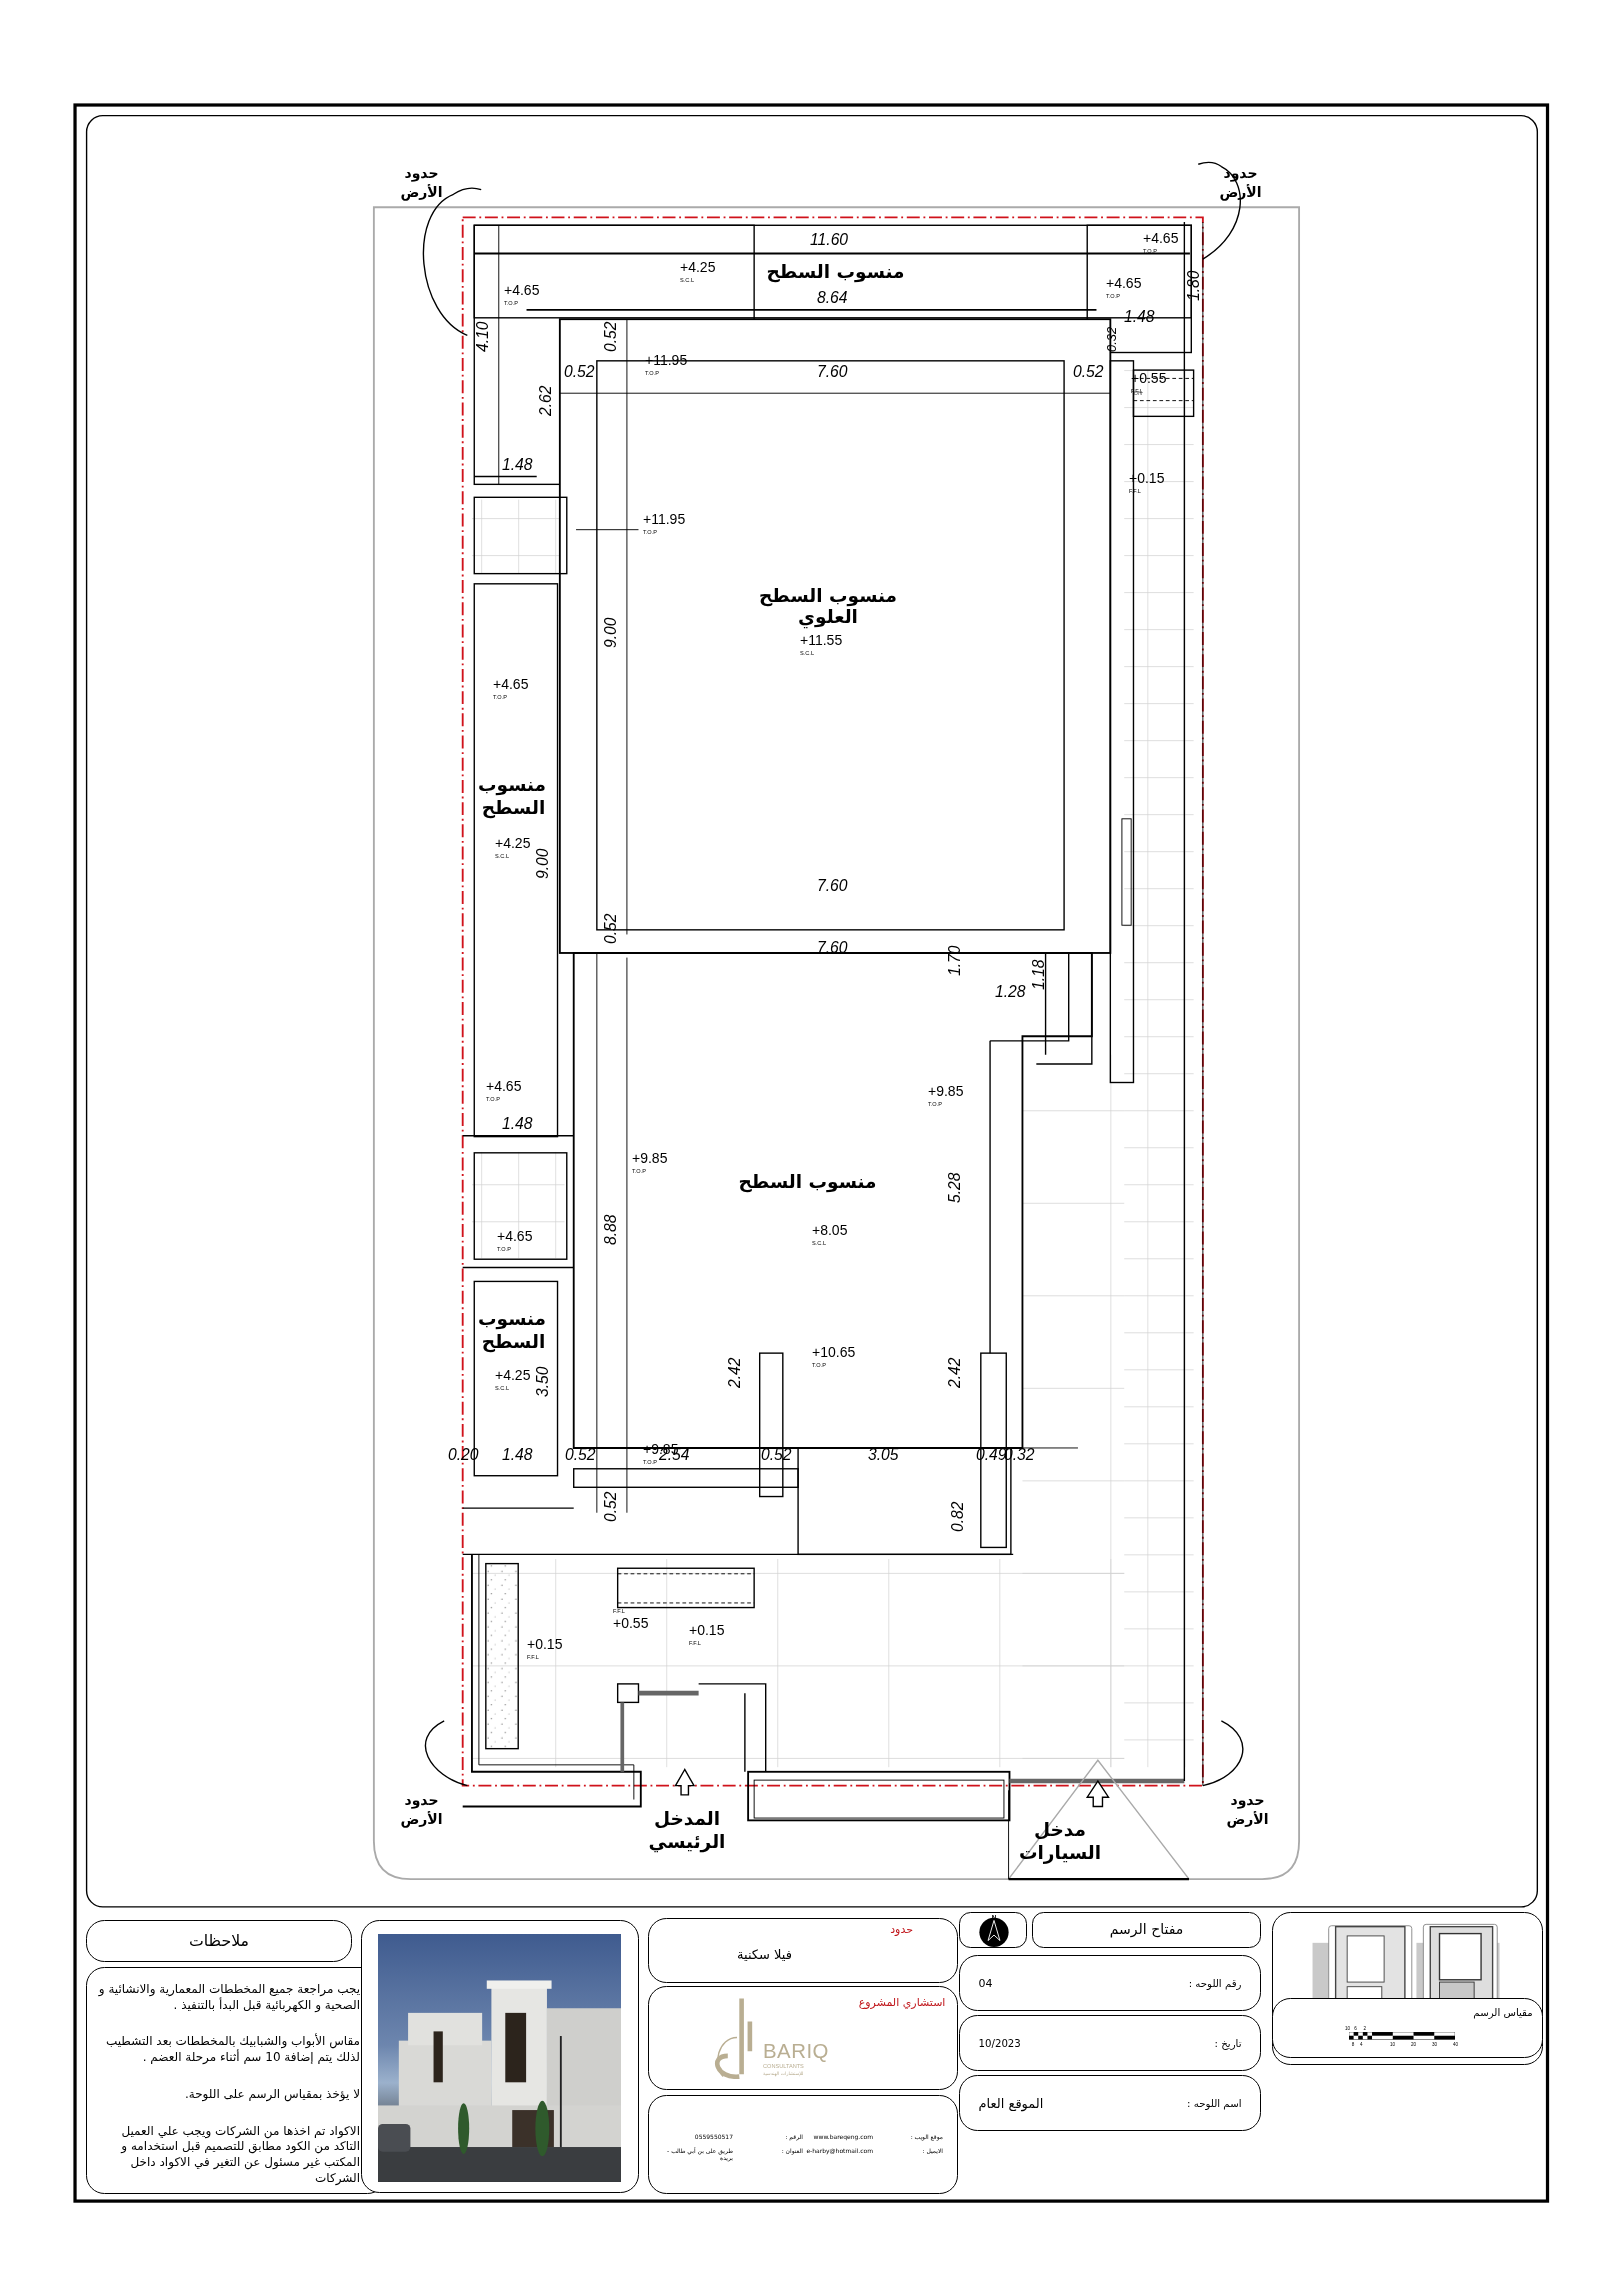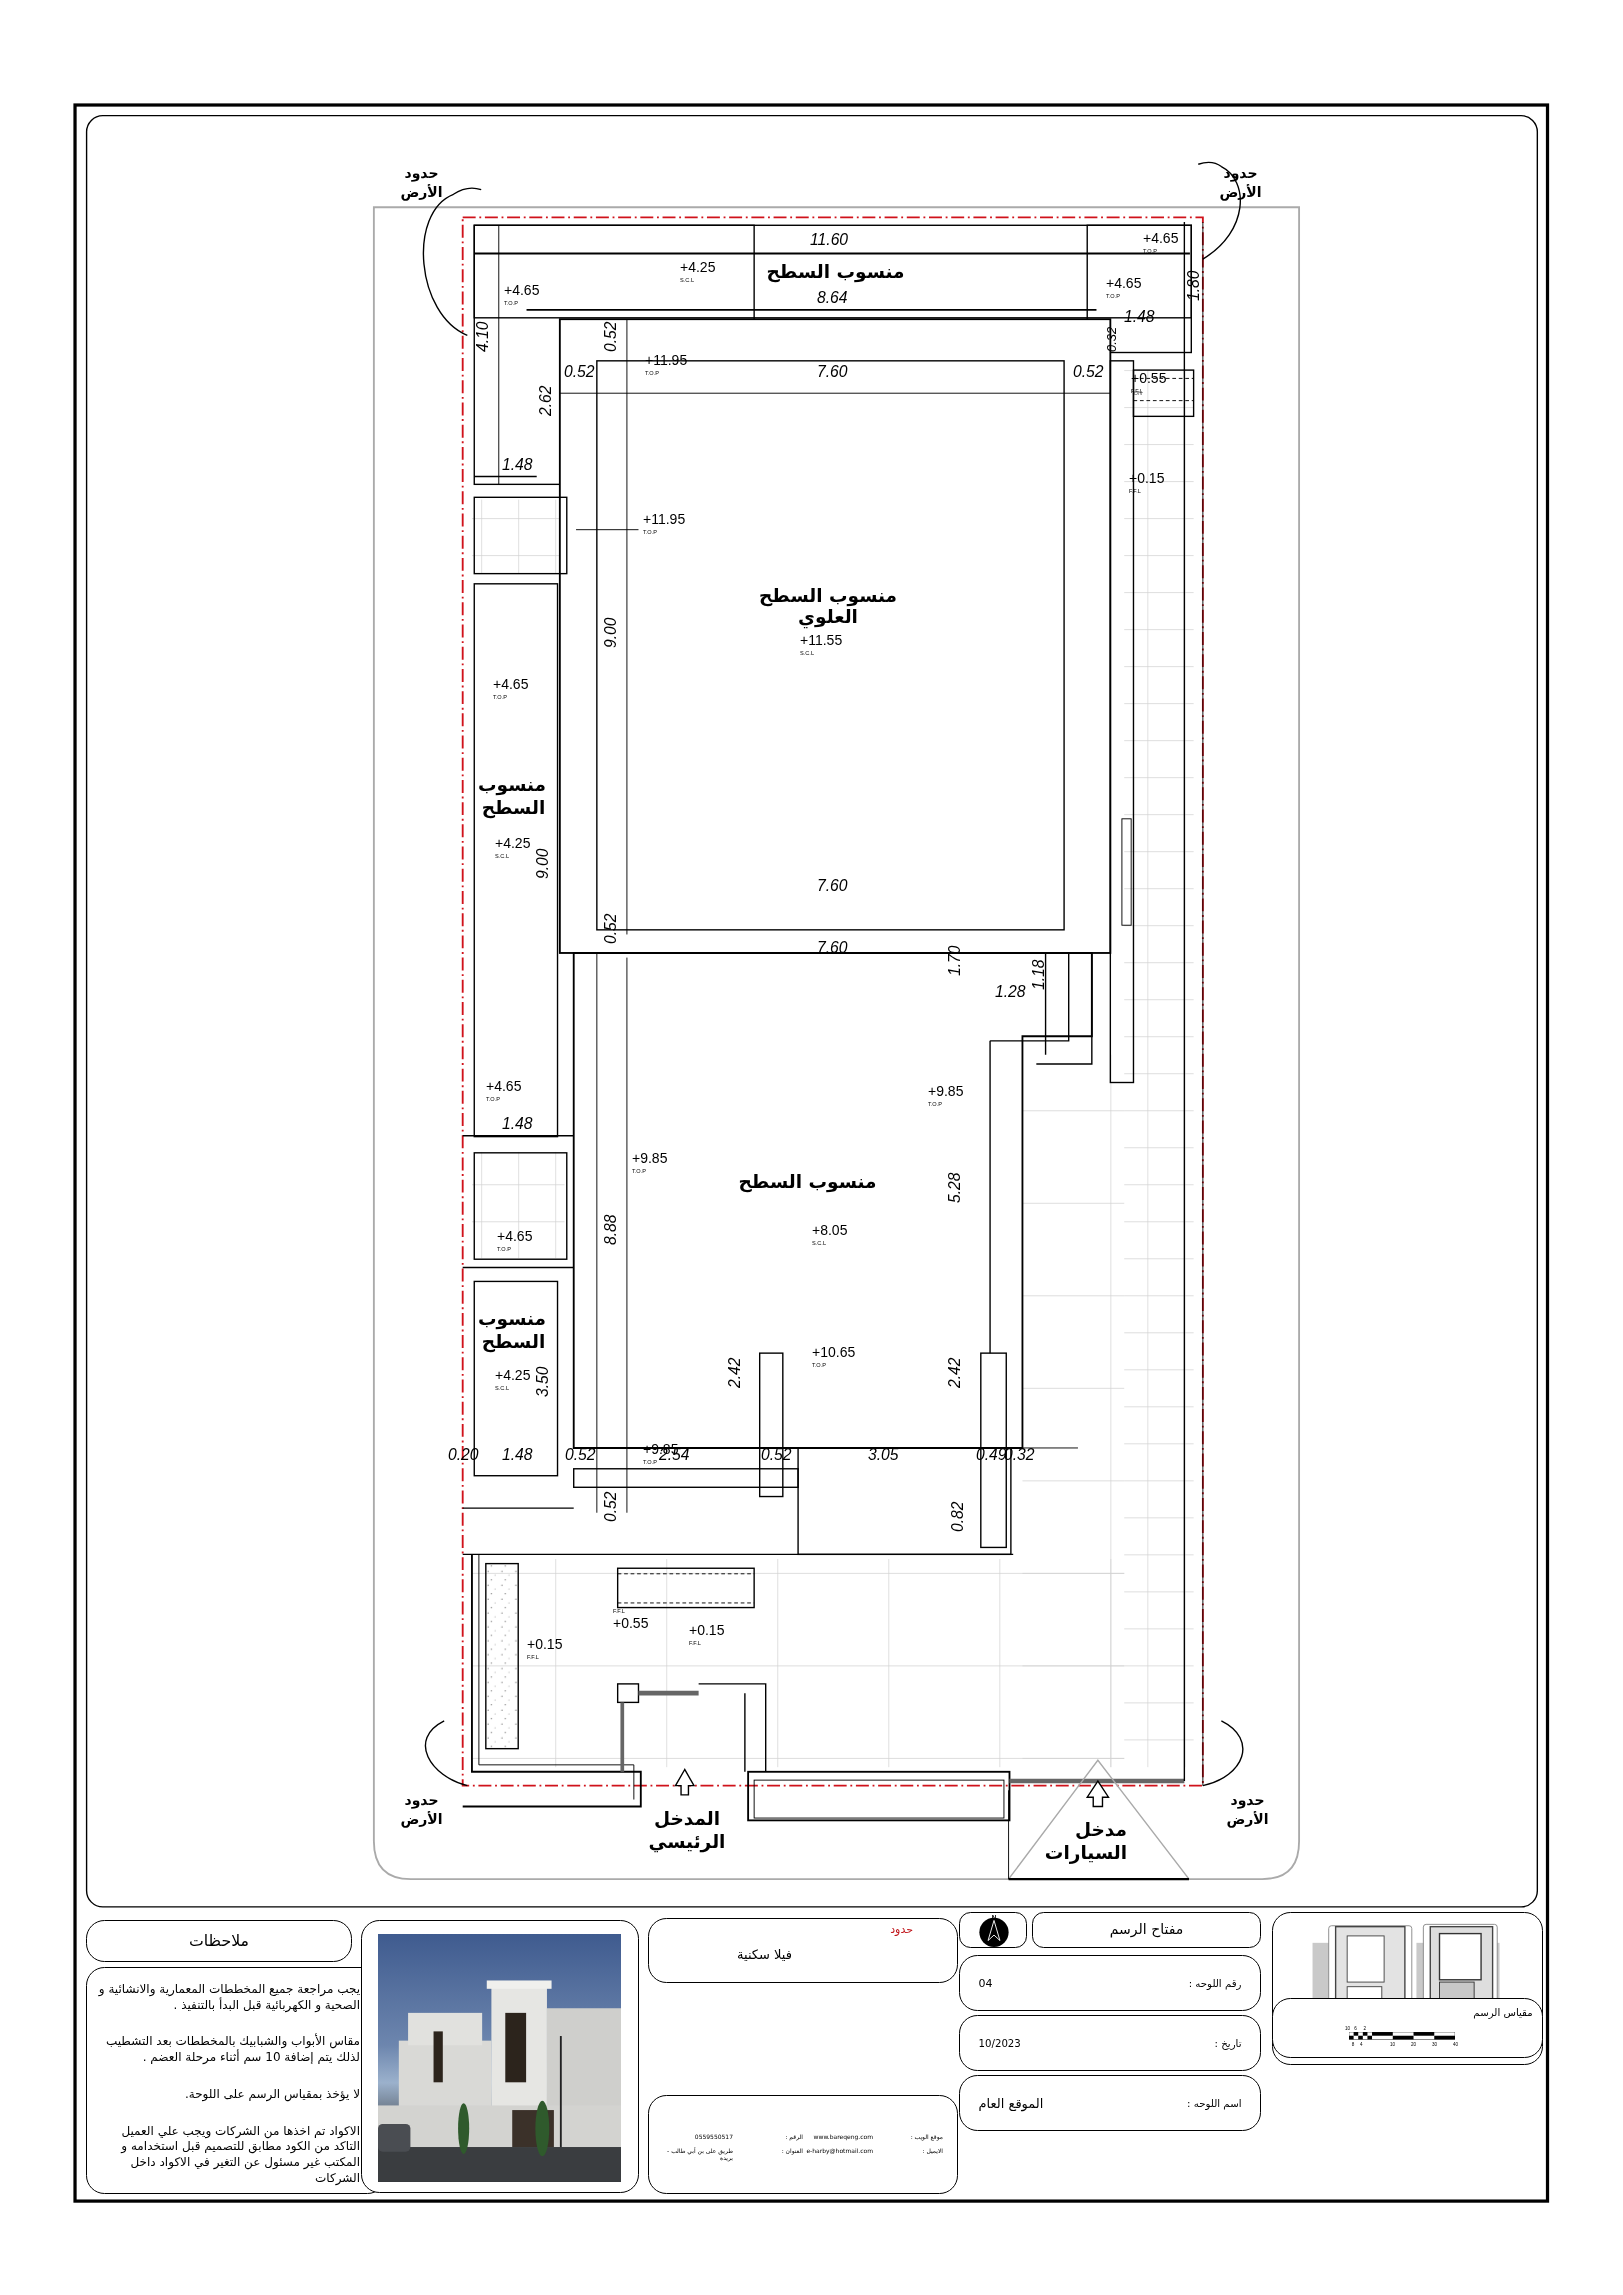--- a/index.html
+++ b/index.html
@@ -141,21 +141,21 @@
 <div class="abs ar arlbl" style="left:759px;top:261px;width:153px;text-align:center;">منسوب السطح</div>
 <div class="abs ar arlbl" style="left:731px;top:585px;width:194px;text-align:center;">منسوب السطح العلوي</div>
 <div class="abs ar arlbl" style="left:481px;top:773px;width:65px;text-align:center;line-height:23px;">منسوب السطح</div>
 <div class="abs ar arlbl" style="left:731px;top:1171px;width:153px;text-align:center;">منسوب السطح</div>
 <div class="abs ar arlbl" style="left:481px;top:1307px;width:65px;text-align:center;line-height:23px;">منسوب السطح</div>
 
 <div class="abs ar arlbl" style="left:643px;top:1807px;width:88px;text-align:center;line-height:23px;">
       <div>المدخل</div>
       <div>الرئيسي</div>
     </div>
-<div class="abs ar arlbl" style="left:1039px;top:1818px;width:88px;line-height:23px;">
+<div class="abs ar arlbl" style="left:1016px;top:1818px;width:88px;text-align:center;line-height:23px;">
       <div>مدخل</div>
       <div>السيارات</div>
     </div>
 
 <div class="abs dim" style="left:810px;top:231px;">11.60</div>
 <div class="abs dim" style="left:817px;top:289px;">8.64</div>
 <div class="abs dim" style="left:1124px;top:308px;">1.48</div>
 <div class="abs dim" style="left:502px;top:456px;">1.48</div>
 <div class="abs dim" style="left:564px;top:363px;">0.52</div>
 <div class="abs dim" style="left:817px;top:363px;">7.60</div>
@@ -247,20 +247,32 @@
       <rect x="393" y="220" width="4" height="240" fill="#222"></rect>
     </svg>
   </div>
 </div>
 
 <div class="box" style="left:648px;top:1918px;width:310px;height:65px;">
   <div class="abs ar red" style="right:44px;top:3.7px;font-size:11px;">حدود</div>
   <div class="abs ar" style="left:69px;width:93px;top:28px;text-align:center;font-size:13px;">فيلا سكنية</div>
 </div>
 
+<div class="box" style="left:648px;top:1986px;width:310px;height:104px;">
+  <div class="abs ar red" style="right:11.6px;top:9.3px;font-size:11px;">استشاري المشروع</div>
+  <div class="abs" style="left:65px;top:9.3px;width:97px;height:88px;">
+    <svg width="46" height="83" viewBox="0 0 100 180" class="abs" style="left:0;top:0">
+      <path d="M60 5 L60 170 M78 55 L78 120 M30 130 C -10 130, 5 180, 55 175" stroke="#b9ae92" stroke-width="10" fill="none"></path>
+      <path d="M20 175 C -5 150, 10 90, 50 90" stroke="#b9ae92" stroke-width="3" fill="none"></path>
+    </svg>
+    <div class="abs" style="left:49px;top:44px;font-family:'Liberation Sans',sans-serif;font-size:20.4px;color:#b9ae92;letter-spacing:0.5px;">BARIQ</div>
+    <div class="abs" style="left:49px;top:67px;font-family:'Liberation Sans',sans-serif;font-size:5.6px;color:#b9ae92;">CONSULTANTS</div>
+    <div class="abs ar" style="left:49px;top:75px;font-size:4.6px;color:#b9ae92;">للإستشارات الهندسية</div>
+  </div>
+</div>
 
 <div class="box" style="left:648px;top:2095px;width:310px;height:99px;">
   <div class="contact" style="padding-top:37px;">
     <span class="ar">موقع الويب :</span>
     <span>www.bareqeng.com</span>
     <span class="ar">الرقم :</span>
     <span>0559550517</span>
     <span class="ar">الايميل :</span>
     <span>e-harby@hotmail.com</span>
     <span class="ar">العنوان :</span>

